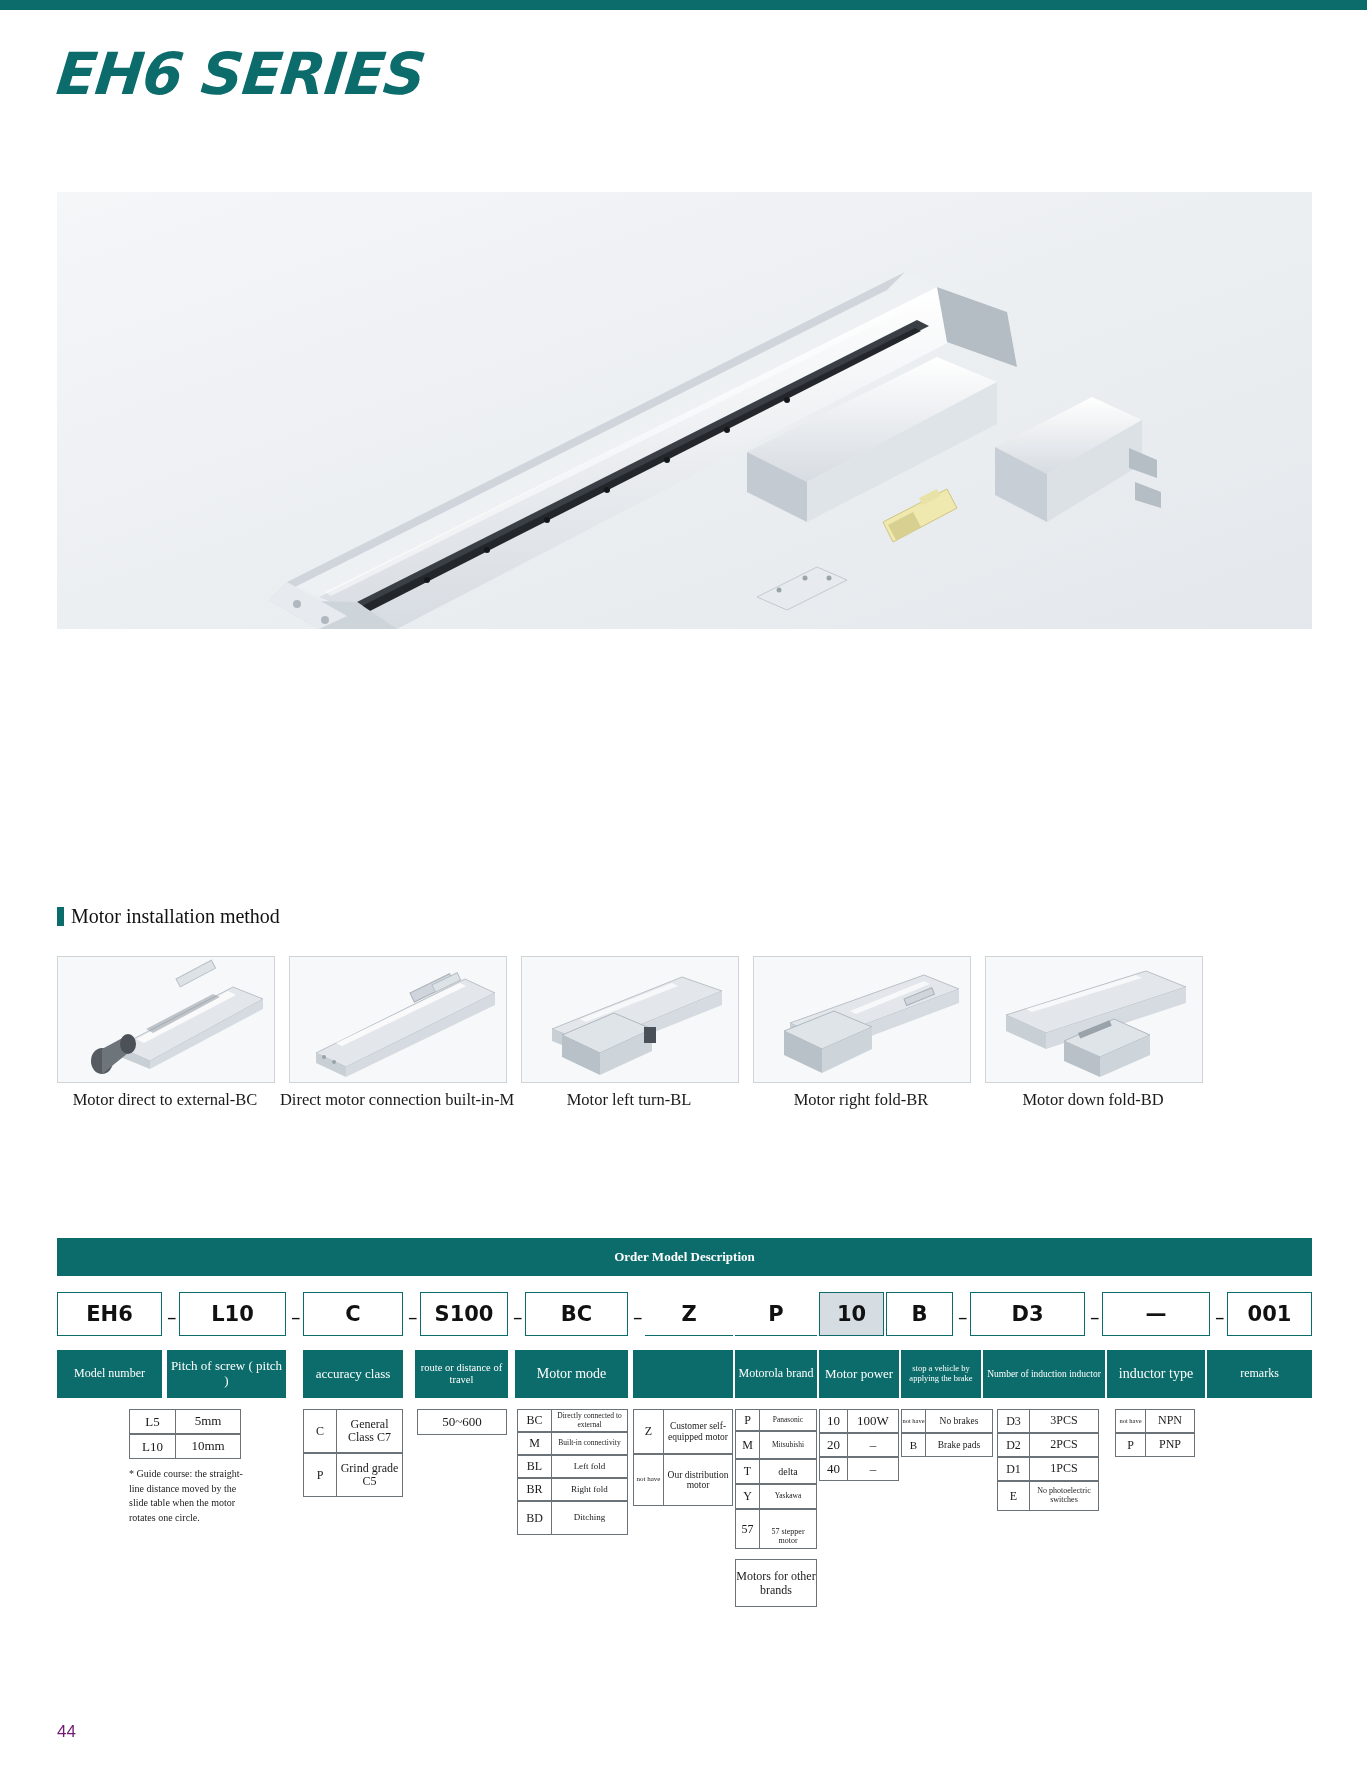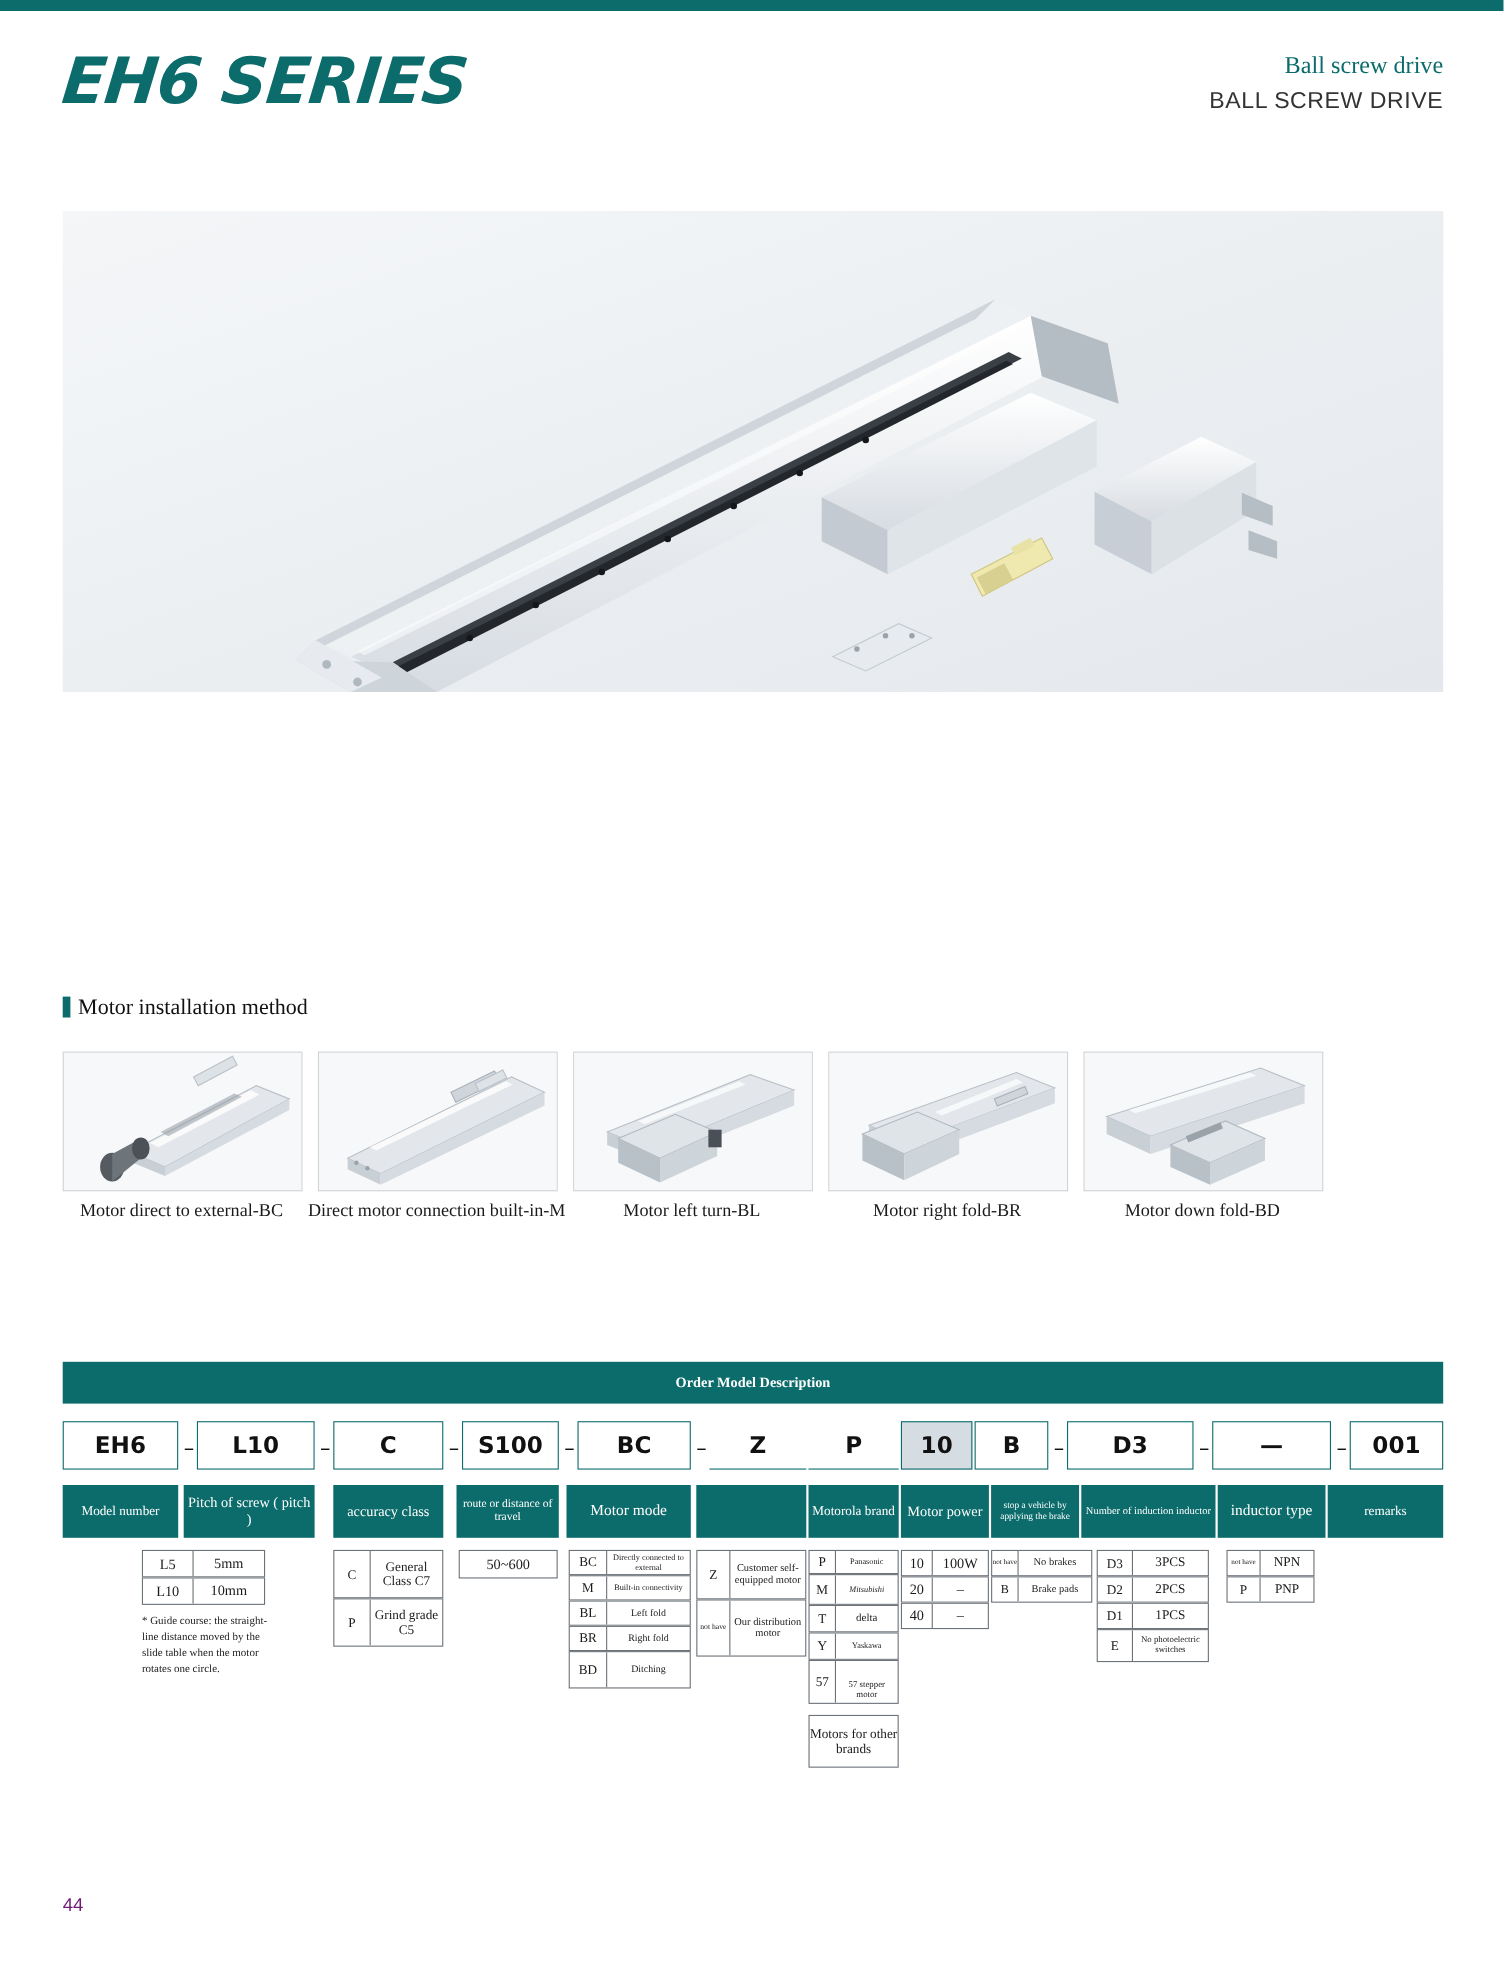--- a/index.html
+++ b/index.html
@@ -157,24 +157,20 @@
     font-size:17px; color:#701a75;
   }
 </style>
 </head>
 <body>
 
 <div class="page-top-rule"></div>
 
 <div class="header">
   <div class="series-title">EH6 SERIES</div>
-  <div class="header-right">
-    <div class="line1">Ball screw drive</div>
-    <div class="line2">BALL SCREW DRIVE</div>
-  </div>
 </div>
 
 <div class="hero">
   <svg width="1255" height="437" viewBox="0 0 1255 437">
     <defs>
       <linearGradient id="bodyTop" x1="0" y1="0" x2="0" y2="1">
         <stop offset="0%" stop-color="#ffffff"></stop>
         <stop offset="100%" stop-color="#d7dce2"></stop>
       </linearGradient>
       <linearGradient id="bodySide" x1="0" y1="0" x2="0" y2="1">
@@ -439,21 +435,21 @@
       <div class="k" style="width:30px;font-size:7px;line-height:1.1;text-align:center;">not have</div>
       <div class="v" style="font-size:9.5px;">Our distribution motor</div>
     </div>
 
     <div class="opt-box" style="left:678px;top:0px;width:82px;height:22px;font-size:12px;">
       <div class="k" style="width:24px;">P</div>
       <div class="v" style="font-size:7.5px;">Panasonic</div>
     </div>
     <div class="opt-box" style="left:678px;top:22px;width:82px;height:28px;font-size:12px;">
       <div class="k" style="width:24px;">M</div>
-      <div class="v" style="font-size:7.5px;font-style:italic;">Mitsubishi</div>
+      <div class="v" style="font-size:7.5px;">Mitsubishi</div>
     </div>
     <div class="opt-box" style="left:678px;top:50px;width:82px;height:25px;font-size:12px;">
       <div class="k" style="width:24px;">T</div>
       <div class="v" style="font-size:10px;">delta</div>
     </div>
     <div class="opt-box" style="left:678px;top:75px;width:82px;height:25px;font-size:12px;">
       <div class="k" style="width:24px;">Y</div>
       <div class="v" style="font-size:7.5px;">Yaskawa</div>
     </div>
     <div class="opt-box" style="left:678px;top:100px;width:82px;height:40px;font-size:12px;">

